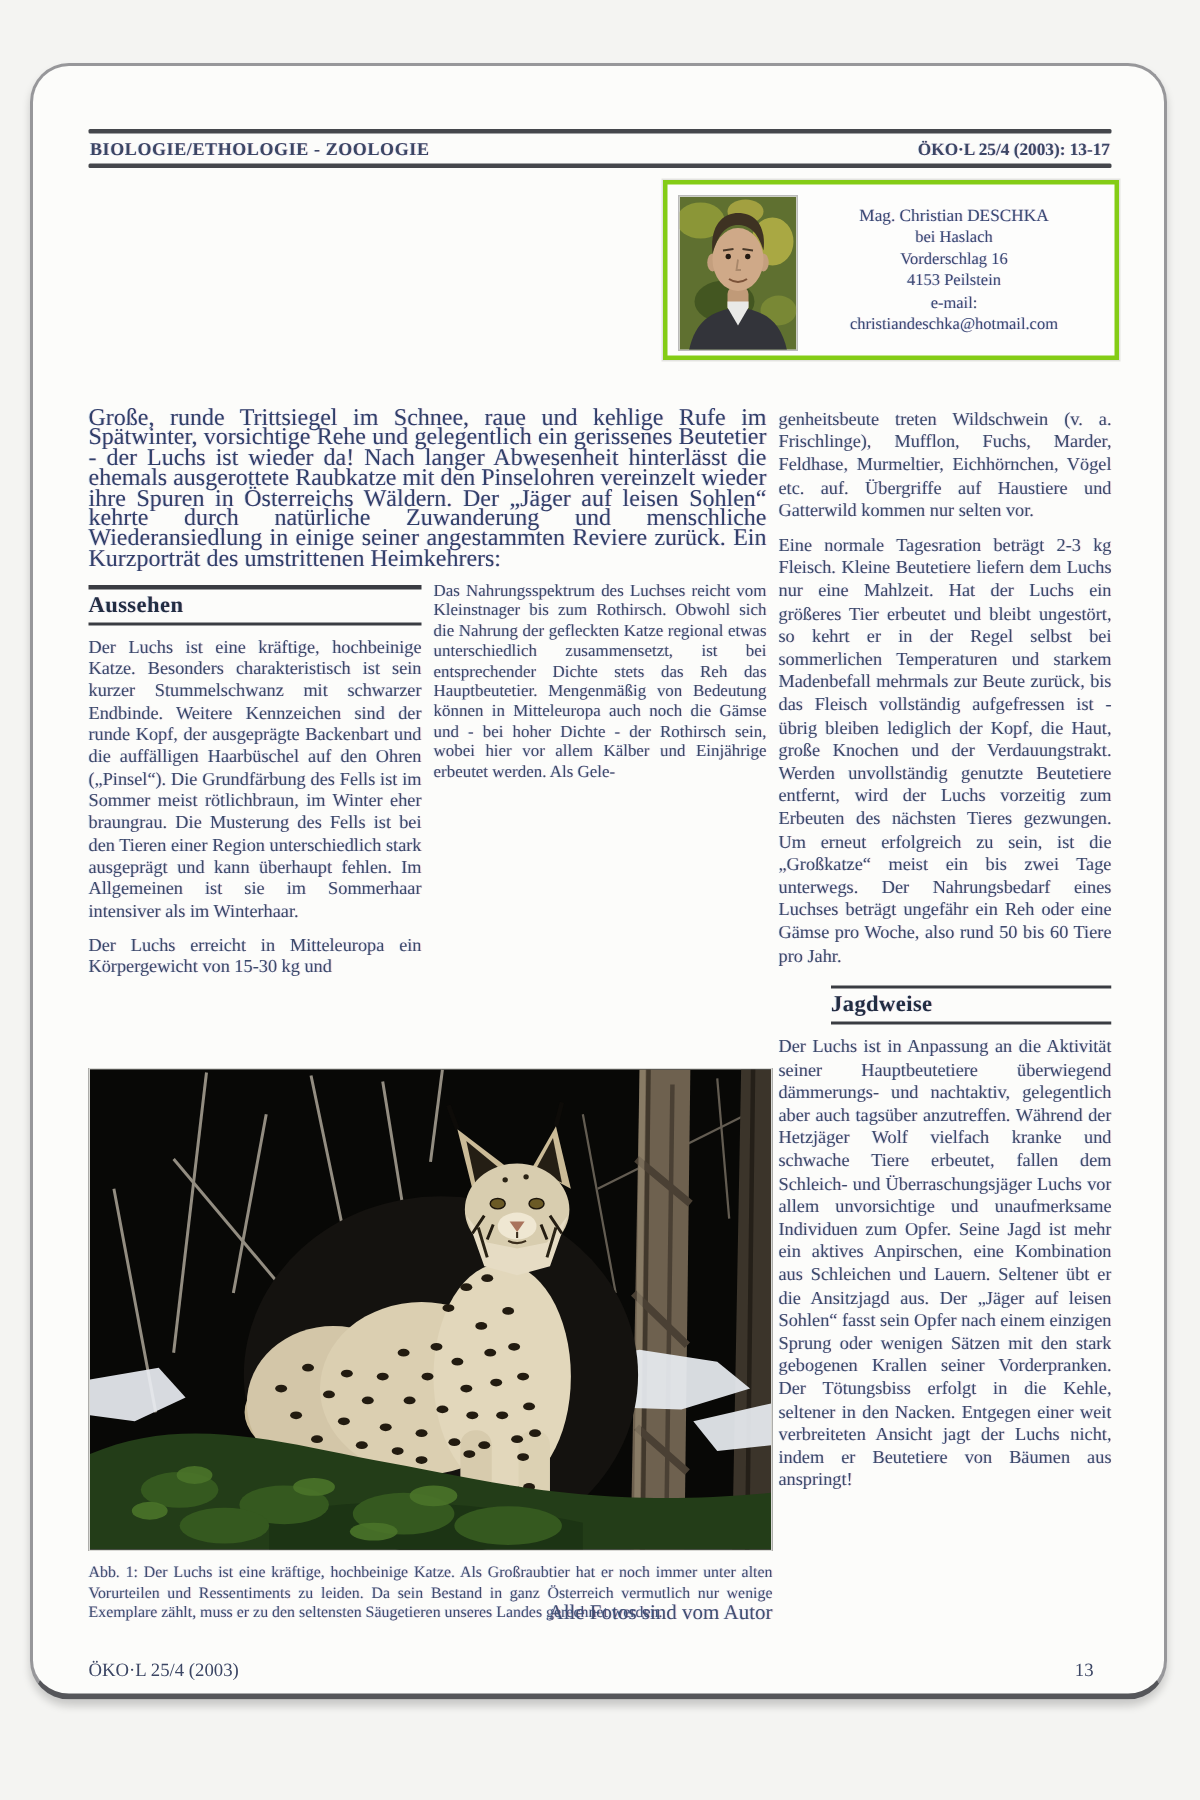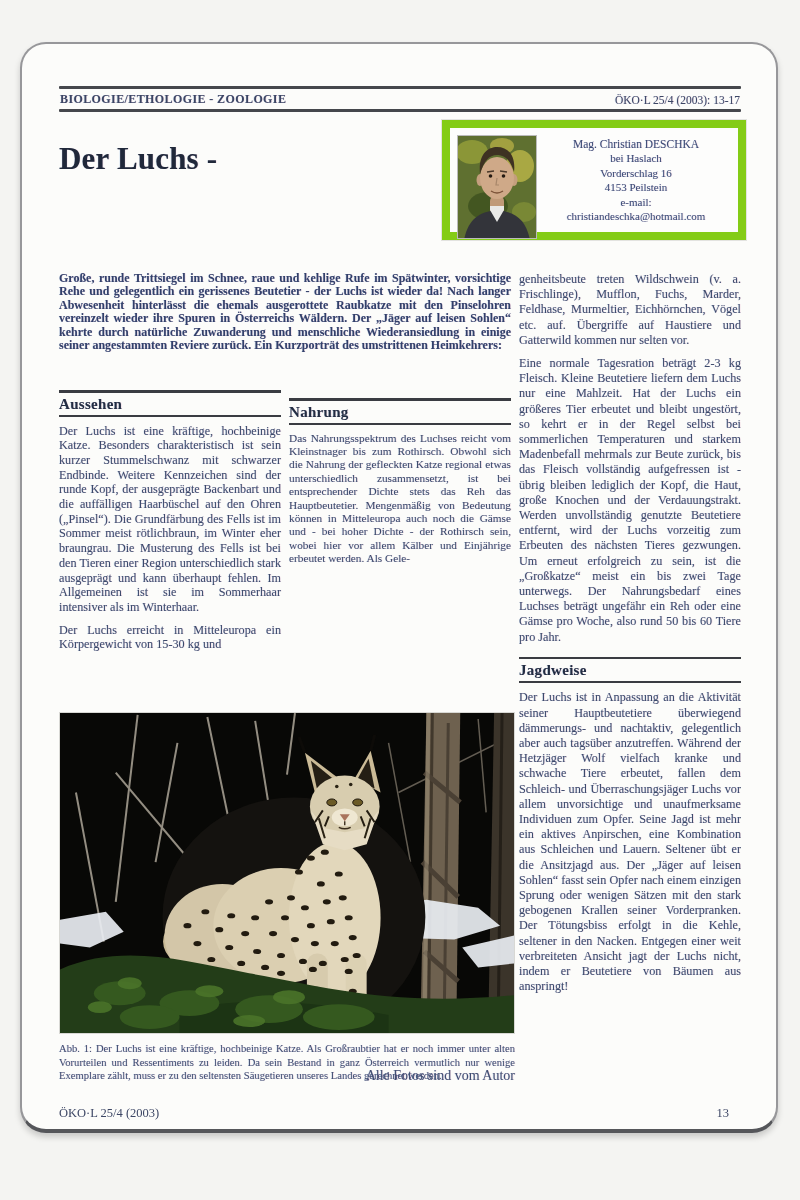--- a/index.html
+++ b/index.html
@@ -18,48 +18,48 @@
     border-radius:26px;
     box-shadow:0 4px 6px rgba(0,0,0,.18);
     box-sizing:border-box;
   }
   .ink{ text-shadow:0.6px 0 rgba(190,60,130,.16), -0.6px 0 rgba(40,110,200,.16); }
   
   .jheader{position:absolute;left:37px;right:35px;top:42px;}
   .jrule{height:3px;background:#45474c;border-radius:1px;}
   .jrow{display:flex;justify-content:space-between;align-items:center;padding:3px 1px 2px 1px;}
   .jcat{font-size:12px;font-weight:bold;letter-spacing:.4px;color:#3c4664;}
-  .jcit{font-size:11.5px;font-weight:normal;color:#3c4664;}
+  .jcit{font-size:11.5px;font-weight:bold;color:#3c4664;}
   
   .title{position:absolute;left:37px;top:96px;width:370px;
     font-size:31px;line-height:38px;font-weight:700;color:#20283a;letter-spacing:.2px;}
   
   .authorbox{position:absolute;left:420px;top:76px;width:304px;height:120px;
-    background:#fdfdfc;border:8px solid #84cc16;box-shadow:0 0 0 1px #e3e3e0;
+    background:#fdfdfc;border:3px solid #84cc16;box-shadow:0 0 0 1px #e3e3e0;
     box-sizing:border-box;display:flex;padding:7px;}
   .portrait{width:78px;height:102px;border:1px solid #bbb;flex:0 0 auto;overflow:hidden;}
   .authortext{flex:1;text-align:center;font-size:11px;line-height:14.5px;color:#3b4a74;
     display:flex;flex-direction:column;justify-content:center;padding-left:4px;}
   .authortext .aname{font-size:11.5px;}
   
   .intro{position:absolute;left:37px;top:228px;width:452px;
-    font-size:12px;font-weight:bold;line-height:13.4px;text-align:justify;color:#32406a;
+    font-size:16px;font-weight:normal;line-height:13.4px;text-align:justify;color:#32406a;
     hyphens:auto;}
   
   .col{position:absolute;text-align:justify;color:#3c4a6b;hyphens:auto;}
   .col1{left:37px;top:344px;width:222px;font-size:12.2px;line-height:14.7px;}
   .col2{left:267px;top:344px;width:222px;font-size:11.3px;line-height:13.4px;}
   .col3{left:497px;top:228px;width:222px;height:834px;font-size:12.2px;line-height:15.2px;overflow:hidden;}
   .col p{margin:0 0 8px 0;}
   .sechead{margin:2px 0 7px 0;}
   .sechead .hr-top{height:2.5px;background:#3a3c42;margin-bottom:3px;}
   .sechead .hr-bot{height:2px;background:#3a3c42;margin-top:3px;}
   .sechead .htxt{font-size:15px;font-weight:bold;color:#222d42;letter-spacing:.3px;line-height:16px;}
   .col2 .sechead{margin-top:10px;}
-  .col3 .sechead{margin-top:12px;}
+  .col3 .sechead{margin-top:12px;margin-left:35px;}
   
   .figure{position:absolute;left:37px;top:668px;width:456px;height:322px;
     background:#0a0a08;border:1px solid #d8d8d4;box-sizing:border-box;z-index:3;}
   .figure svg{display:block;width:100%;height:100%;}
   .figcap{position:absolute;left:37px;top:998px;width:456px;z-index:3;
     font-size:10.6px;line-height:13.6px;text-align:justify;color:#414f72;hyphens:auto;}
   .figcredit{position:absolute;right:0;bottom:0;font-size:14px;color:#414f72;background:transparent;}
   
   .jfooter{position:absolute;left:37px;right:35px;top:1062px;display:flex;justify-content:space-between;
     font-size:12.5px;color:#3c4664;}
@@ -73,21 +73,20 @@
   <div class="jheader">
     <div class="jrule"></div>
     <div class="jrow">
       <span class="jcat ink">BIOLOGIE/ETHOLOGIE - ZOOLOGIE</span>
       <span class="jcit ink">ÖKO·L 25/4 (2003): 13-17</span>
     </div>
     <div class="jrule"></div>
   </div>
 
   <div class="title ink">
-    <div>Der Luchs -</div>
   </div>
 
   <div class="authorbox">
     <div class="portrait">
       <svg viewBox="0 0 78 104" preserveAspectRatio="none">
         <rect width="78" height="104" fill="#5f7030"></rect>
         <ellipse cx="14" cy="16" rx="16" ry="12" fill="#96a03a" opacity="0.8"></ellipse>
         <ellipse cx="62" cy="30" rx="14" ry="16" fill="#c9c04c" opacity="0.7"></ellipse>
         <ellipse cx="44" cy="10" rx="12" ry="8" fill="#d8c84e" opacity="0.55"></ellipse>
         <ellipse cx="30" cy="70" rx="20" ry="14" fill="#3c501e" opacity="0.8"></ellipse>
@@ -122,25 +121,20 @@
     <div class="sechead">
       <div class="hr-top"></div>
       <div class="htxt">Aussehen</div>
       <div class="hr-bot"></div>
     </div>
     <p>Der Luchs ist eine kräftige, hochbeinige Katze. Besonders charakteristisch ist sein kurzer Stummelschwanz mit schwarzer Endbinde. Weitere Kennzeichen sind der runde Kopf, der ausgeprägte Backenbart und die auffälligen Haarbüschel auf den Ohren („Pinsel“). Die Grundfärbung des Fells ist im Sommer meist rötlichbraun, im Winter eher braungrau. Die Musterung des Fells ist bei den Tieren einer Region unterschiedlich stark ausgeprägt und kann überhaupt fehlen. Im Allgemeinen ist sie im Sommerhaar intensiver als im Winterhaar.</p>
     <p>Der Luchs erreicht in Mitteleuropa ein Körpergewicht von 15-30 kg und</p>
   </div>
 
   <div class="col col2 ink">
-    <div class="sechead">
-      <div class="hr-top"></div>
-      <div class="htxt">Nahrung</div>
-      <div class="hr-bot"></div>
-    </div>
     <p>Das Nahrungsspektrum des Luchses reicht vom Kleinstnager bis zum Rothirsch. Obwohl sich die Nahrung der gefleckten Katze regional etwas unterschiedlich zusammensetzt, ist bei entsprechender Dichte stets das Reh das Hauptbeutetier. Mengenmäßig von Bedeutung können in Mitteleuropa auch noch die Gämse und - bei hoher Dichte - der Rothirsch sein, wobei hier vor allem Kälber und Einjährige erbeutet werden. Als Gele-</p>
   </div>
 
   <div class="col col3 ink">
     <p>genheitsbeute treten Wildschwein (v. a. Frischlinge), Mufflon, Fuchs, Marder, Feldhase, Murmeltier, Eichhörnchen, Vögel etc. auf. Übergriffe auf Haustiere und Gatterwild kommen nur selten vor.</p>
     <p>Eine normale Tagesration beträgt 2-3 kg Fleisch. Kleine Beutetiere liefern dem Luchs nur eine Mahlzeit. Hat der Luchs ein größeres Tier erbeutet und bleibt ungestört, so kehrt er in der Regel selbst bei sommerlichen Temperaturen und starkem Madenbefall mehrmals zur Beute zurück, bis das Fleisch vollständig aufgefressen ist - übrig bleiben lediglich der Kopf, die Haut, große Knochen und der Verdauungstrakt. Werden unvollständig genutzte Beutetiere entfernt, wird der Luchs vorzeitig zum Erbeuten des nächsten Tieres gezwungen. Um erneut erfolgreich zu sein, ist die „Großkatze“ meist ein bis zwei Tage unterwegs. Der Nahrungsbedarf eines Luchses beträgt ungefähr ein Reh oder eine Gämse pro Woche, also rund 50 bis 60 Tiere pro Jahr.</p>
     <div class="sechead">
       <div class="hr-top"></div>
       <div class="htxt">Jagdweise</div>
       <div class="hr-bot"></div>

